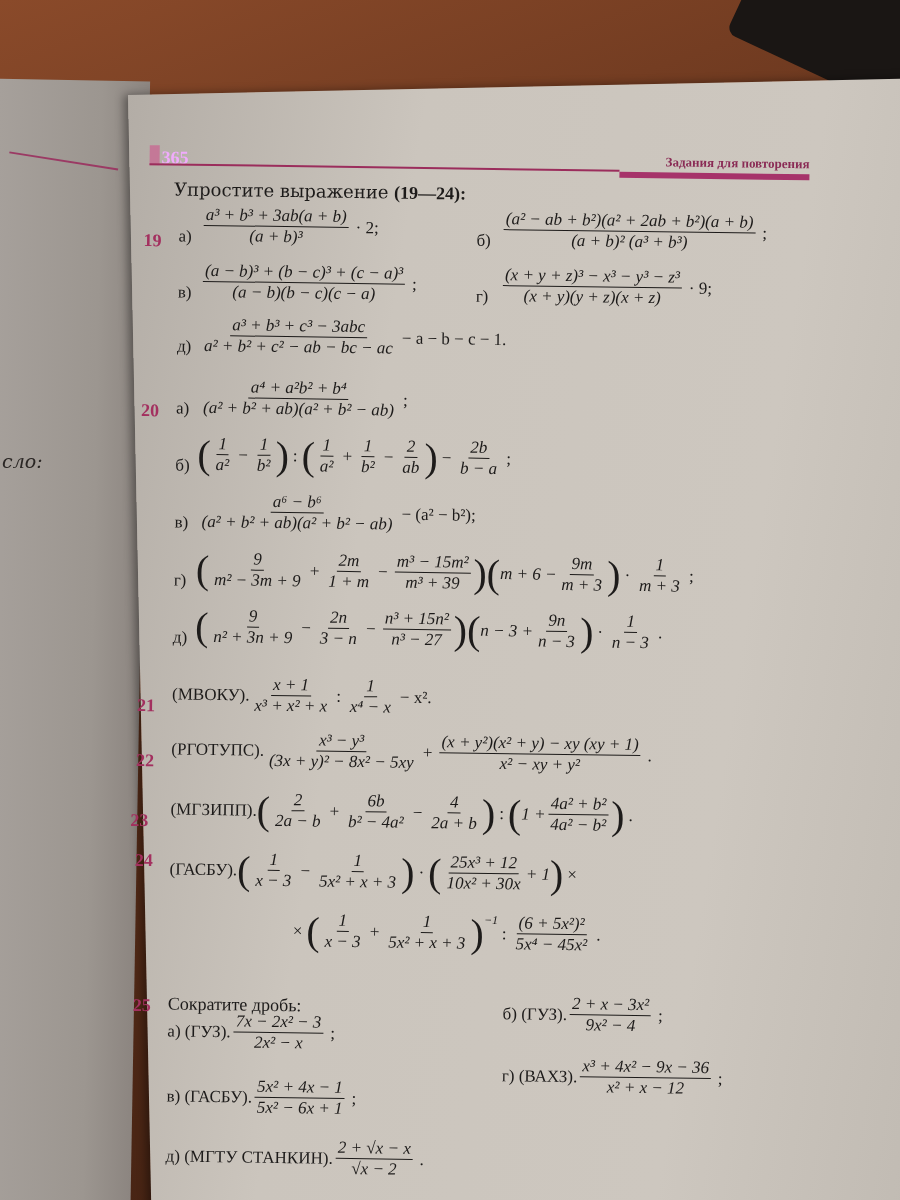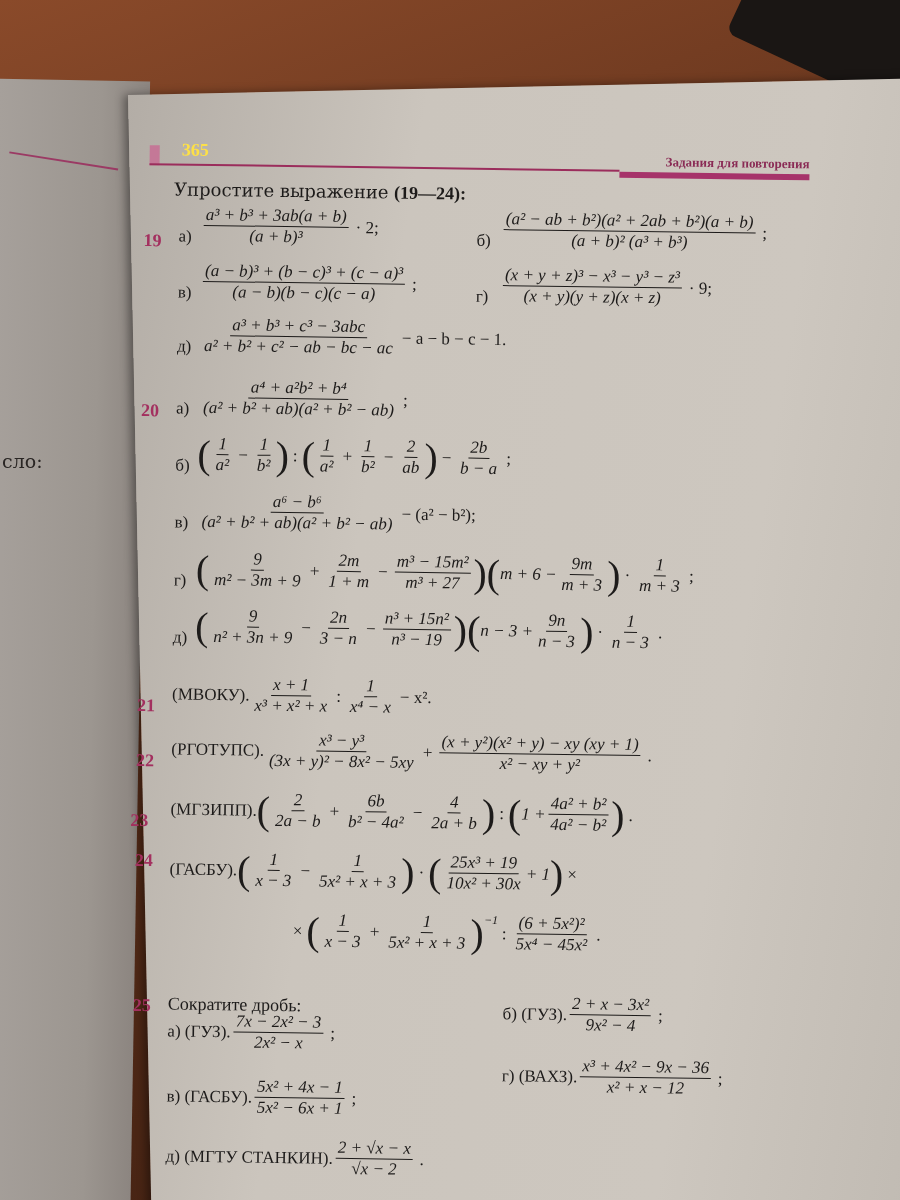--- a/index.html
+++ b/index.html
@@ -6,27 +6,27 @@
   body{width:900px;height:1200px;overflow:hidden;position:relative;
        background:#6b3a22;font-family:"DejaVu Serif",serif;}
   .table-bg{position:absolute;inset:0;
      background:linear-gradient(160deg,#8a4a2a 0%,#5e301a 40%,#3f2012 100%);}
   .corner-obj{position:absolute;right:-40px;top:-30px;width:200px;height:110px;
      background:#1a1614;transform:rotate(25deg);border-radius:10px;}
   .left-page{position:absolute;left:-20px;top:80px;width:160px;height:1160px;
      background:linear-gradient(90deg,#a7a19c 0%,#9c9690 70%,#8c8580 100%);
      transform:rotate(1deg);}
   .left-page .stripe{position:absolute;left:20px;top:80px;width:110px;height:2px;background:#9b3a64;transform:rotate(8deg);}
-  .left-word{position:absolute;left:2px;top:450px;font-size:19px;color:#2a2624;font-family:"DejaVu Serif",serif;}
+  .left-word{position:absolute;left:2px;top:450px;font-size:19px;color:#2a2624;font-family:"DejaVu Serif",serif;font-style:italic;}
   .page{position:absolute;left:128px;top:95px;width:800px;height:1140px;
      background:linear-gradient(100deg,#b3ada6 0%,#cbc5bd 30%,#cdc7bf 70%,#bfb9b1 100%);
      transform:rotate(-1.2deg);transform-origin:0 0;box-shadow:-4px 0 10px rgba(0,0,0,.4);}
   .content{position:absolute;left:140px;top:130px;width:700px;height:1070px;transform:rotate(0.8deg);transform-origin:0 0;color:#1d1b1a;}
   .header{position:absolute;left:10px;top:5px;width:660px;height:30px;}
-  .pgnum{position:absolute;left:12px;top:4px;font-weight:bold;font-size:18px;color:#fde047;font-family:"Liberation Serif",serif;margin-left:20px;}
+  .pgnum{position:absolute;left:12px;top:12px;font-weight:bold;font-size:18px;color:#f0abfc;font-family:"Liberation Serif",serif;}
   .pgtab{position:absolute;left:0;top:10px;width:10px;height:20px;background:#c47897;}
   .hline{position:absolute;left:0;top:28px;width:470px;height:2px;background:#9b2d5c;}
   .sect{position:absolute;right:0;top:12px;font-weight:bold;font-size:13px;color:#8a2b55;font-family:"Liberation Serif",serif;}
   .sectbar{position:absolute;right:0;top:30px;width:190px;height:6px;background:#a6336a;}
   .instr{position:absolute;left:35px;top:48px;font-size:18px;}
   .instr b{font-family:"Liberation Serif",serif;}
   .pnum{position:absolute;font-weight:bold;font-size:18px;color:#a3305f;font-family:"Liberation Serif",serif;text-align:center;}
   .lbl{position:absolute;font-size:17px;font-family:"Liberation Serif",serif;}
   .expr{position:absolute;font-size:17px;font-family:"Liberation Serif",serif;font-style:italic;white-space:nowrap;display:flex;align-items:center;}
   .frac{display:inline-flex;flex-direction:column;align-items:center;vertical-align:middle;margin:0 3px;}
@@ -169,21 +169,21 @@
         <span class="den">m² − 3m + 9</span>
       </span>
       <span class="op">+</span>
     <span class="frac">
         <span class="num">2m</span>
         <span class="den">1 + m</span>
       </span>
       <span class="op">−</span>
     <span class="frac">
         <span class="num">m³ − 15m²</span>
-        <span class="den">m³ + 27</span>
+        <span class="den">m³ + 39</span>
       </span>
       <span class="big">)(</span>
     <span>m + 6 −</span>
     <span class="frac">
         <span class="num">9m</span>
         <span class="den">m + 3</span>
       </span>
       <span class="big">)</span>
       <span class="op">·</span>
     <span class="frac">
@@ -201,21 +201,21 @@
         <span class="den">n² + 3n + 9</span>
       </span>
       <span class="op">−</span>
     <span class="frac">
         <span class="num">2n</span>
         <span class="den">3 − n</span>
       </span>
       <span class="op">−</span>
     <span class="frac">
         <span class="num">n³ + 15n²</span>
-        <span class="den">n³ − 19</span>
+        <span class="den">n³ − 27</span>
       </span>
       <span class="big">)(</span>
     <span>n − 3 +</span>
     <span class="frac">
         <span class="num">9n</span>
         <span class="den">n − 3</span>
       </span>
       <span class="big">)</span>
       <span class="op">·</span>
     <span class="frac">
@@ -295,21 +295,21 @@
       </span>
       <span class="op">−</span>
     <span class="frac">
         <span class="num">1</span>
         <span class="den">5x² + x + 3</span>
       </span>
       <span class="big">)</span>
       <span class="op">·</span>
       <span class="big">(</span>
     <span class="frac">
-        <span class="num">25x³ + 19</span>
+        <span class="num">25x³ + 12</span>
         <span class="den">10x² + 30x</span>
       </span>
     <span>+ 1</span>
       <span class="big">)</span>
     <span class="op">×</span>
     </div>
   <div class="expr" style="left:160px;top:778px">
     <span class="op">×</span>
       <span class="big">(</span>
     <span class="frac">

